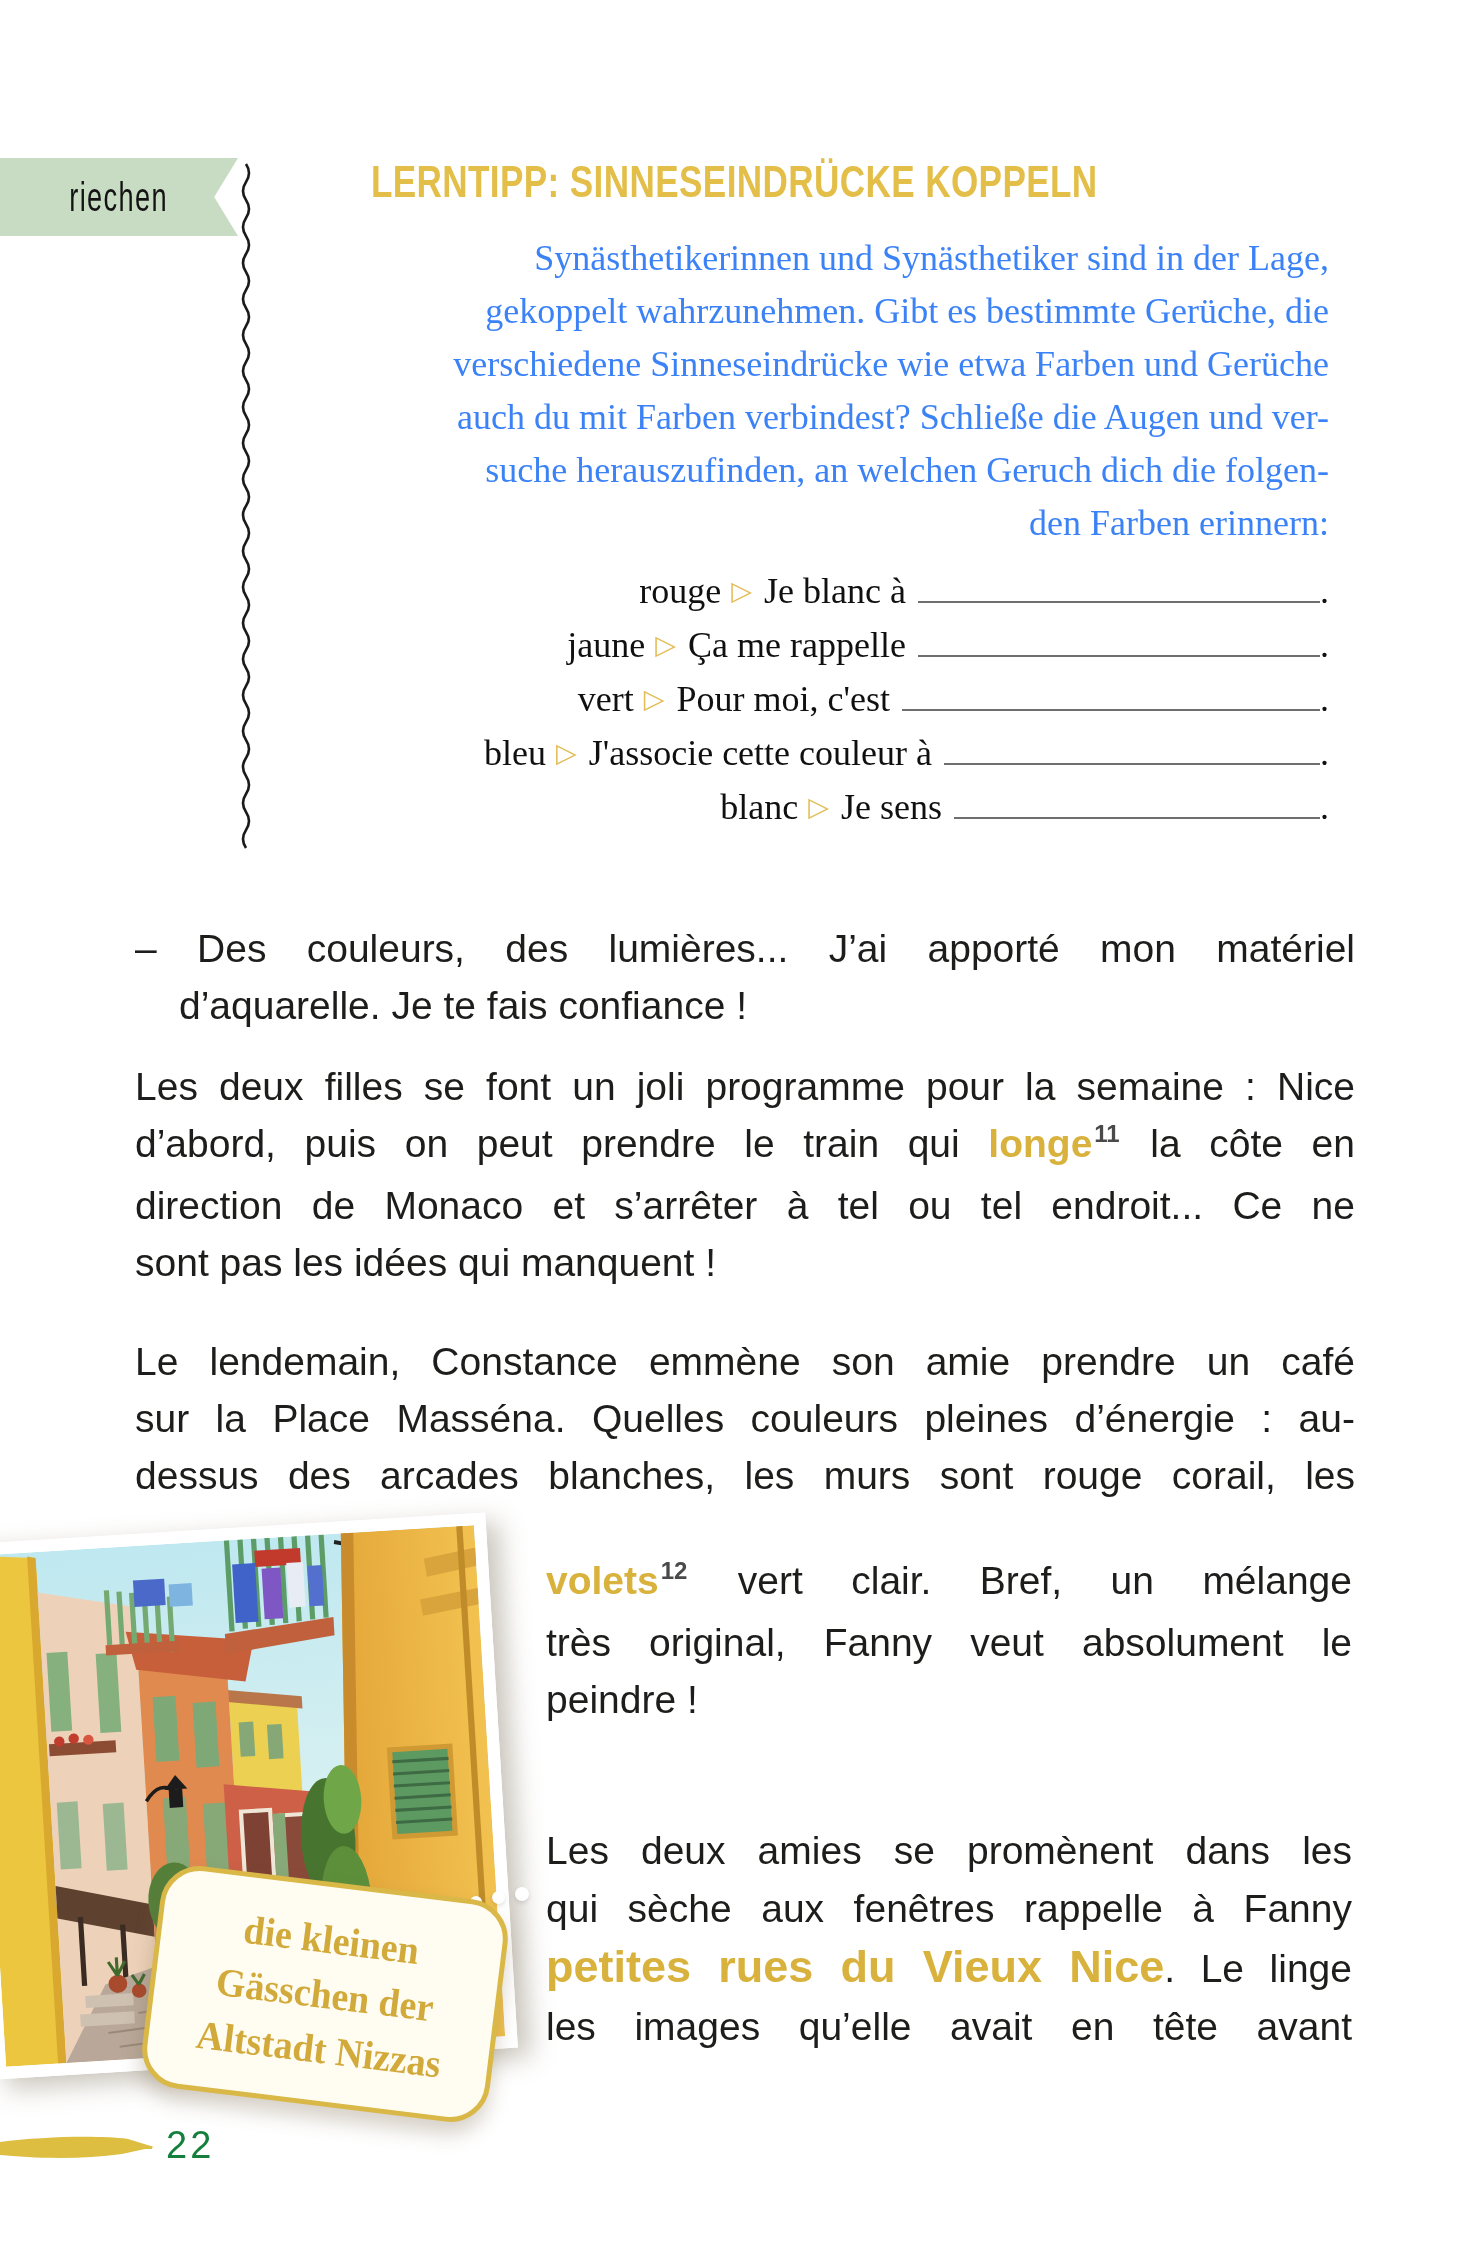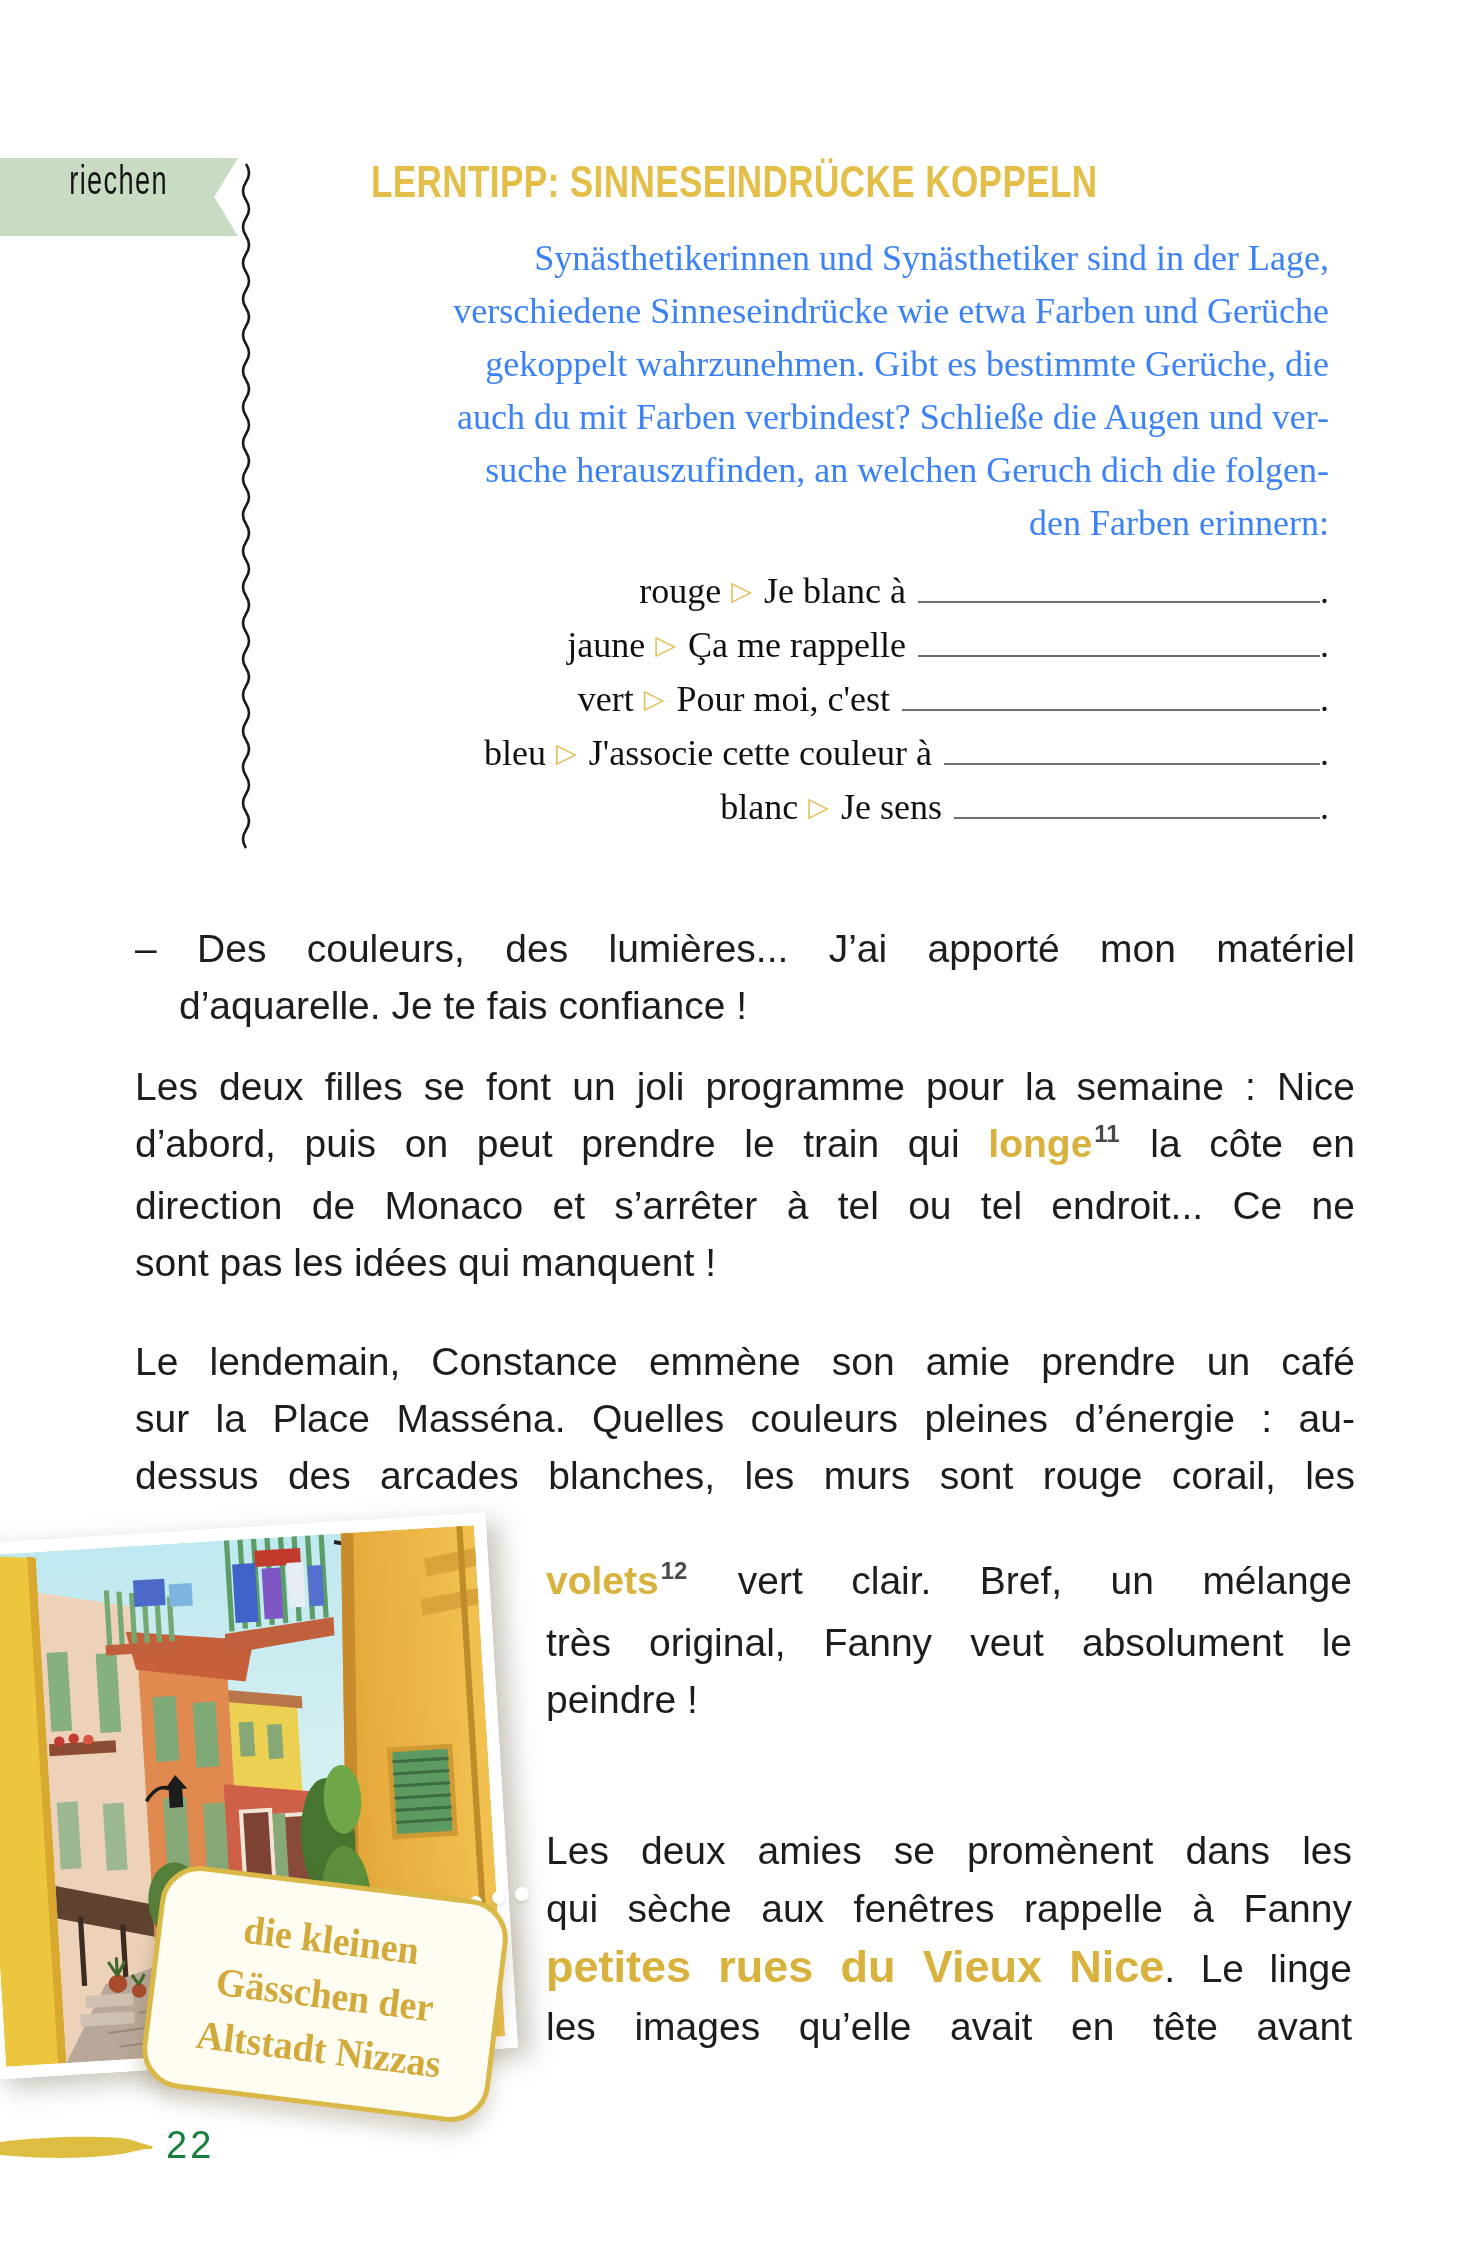--- a/index.html
+++ b/index.html
@@ -2,21 +2,21 @@
 <html><head>
 <meta charset="utf-8">
 <style>
   html,body{margin:0;padding:0;background:#ffffff;}
   .page{position:relative;width:1477px;height:2245px;background:#ffffff;overflow:hidden;
         font-family:"Liberation Sans", sans-serif;color:#1d1d1b;}
 
   
   .tab{position:absolute;left:0;top:158px;width:238px;height:78px;background:#c8dcc4;
        clip-path:polygon(0 0,100% 0,90% 50%,100% 100%,0 100%);
-       display:flex;justify-content:center;}
+       display:flex;align-items:center;justify-content:center;}
   .tab-label{font-size:40px;font-weight:500;color:#131313;transform:scaleX(.68);letter-spacing:2px;}
 
   .squiggle{position:absolute;left:238px;top:162px;}
 
   
   .lern{position:absolute;left:277px;top:156px;width:1052px;text-align:right;}
   .lern-title{color:#e3bf4a;font-weight:bold;font-size:45px;white-space:nowrap;
               transform:scaleX(.78);transform-origin:left center;letter-spacing:.5px;}
   .lern-body{margin-top:24px;font-family:"Liberation Serif", serif;font-size:36px;line-height:53px;color:#3b82f6;margin-left:40px;}
   .lern-line{white-space:nowrap;}
@@ -76,22 +76,22 @@
   <div class="squiggle">
     <svg width="16" height="700" viewBox="0 0 16 700">
       <path d="M8 2 q6 9 0 18 t0 18 t0 18 t0 18 t0 18 t0 18 t0 18 t0 18 t0 18 t0 18 t0 18 t0 18 t0 18 t0 18 t0 18 t0 18 t0 18 t0 18 t0 18 t0 18 t0 18 t0 18 t0 18 t0 18 t0 18 t0 18 t0 18 t0 18 t0 18 t0 18 t0 18 t0 18 t0 18 t0 18 t0 18 t0 18 t0 18 t0 18" fill="none" stroke="#1a1a1a" stroke-width="2.6"></path>
     </svg>
   </div>
 
   <div class="lern">
     <div class="lern-title">LERNTIPP: SINNESEINDRÜCKE KOPPELN</div>
     <div class="lern-body">
       <div class="lern-line">Synästhetikerinnen und Synästhetiker sind in der Lage,</div>
+      <div class="lern-line">gekoppelt wahrzunehmen. Gibt es bestimmte Gerüche, die</div>
       <div class="lern-line">verschiedene Sinneseindrücke wie etwa Farben und Gerüche</div>
-      <div class="lern-line">gekoppelt wahrzunehmen. Gibt es bestimmte Gerüche, die</div>
       <div class="lern-line">auch du mit Farben verbindest? Schließe die Augen und ver-</div>
       <div class="lern-line">suche herauszufinden, an welchen Geruch dich die folgen-</div>
       <div class="lern-line">den Farben erinnern:</div>
     </div>
     <div class="clist">
       <div class="crow">
         <span>rouge</span><span class="tri">▷</span><span>Je blanc à</span><span class="blank w1"></span><span>.</span>
       </div>
       <div class="crow">
         <span>jaune</span><span class="tri">▷</span><span>Ça me rappelle</span><span class="blank w2"></span><span>.</span>

